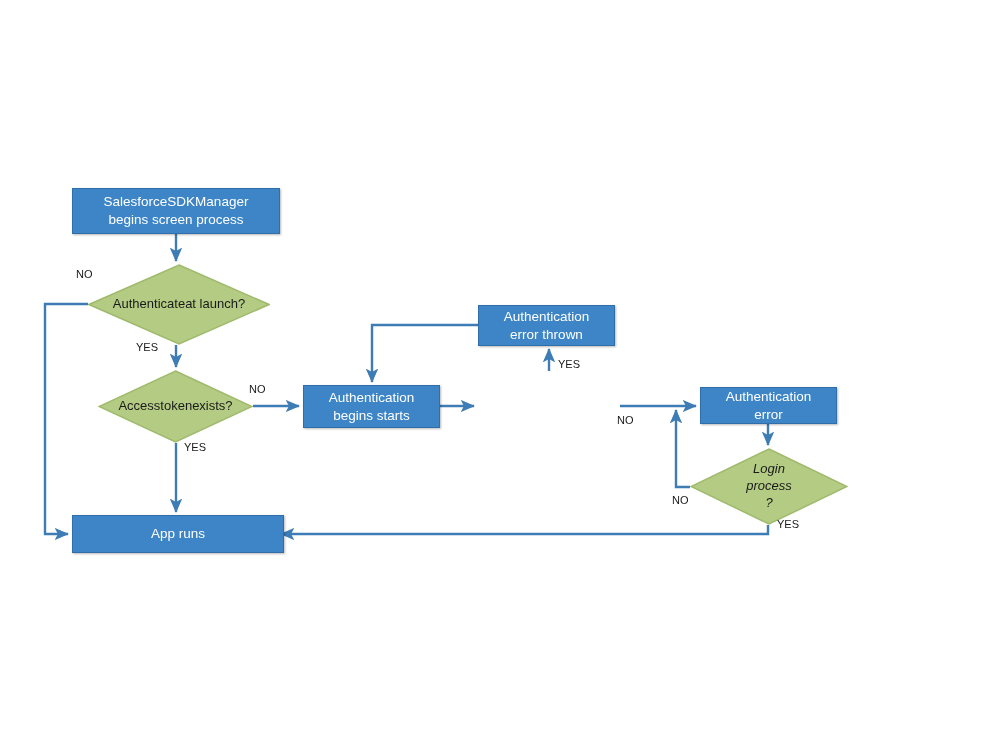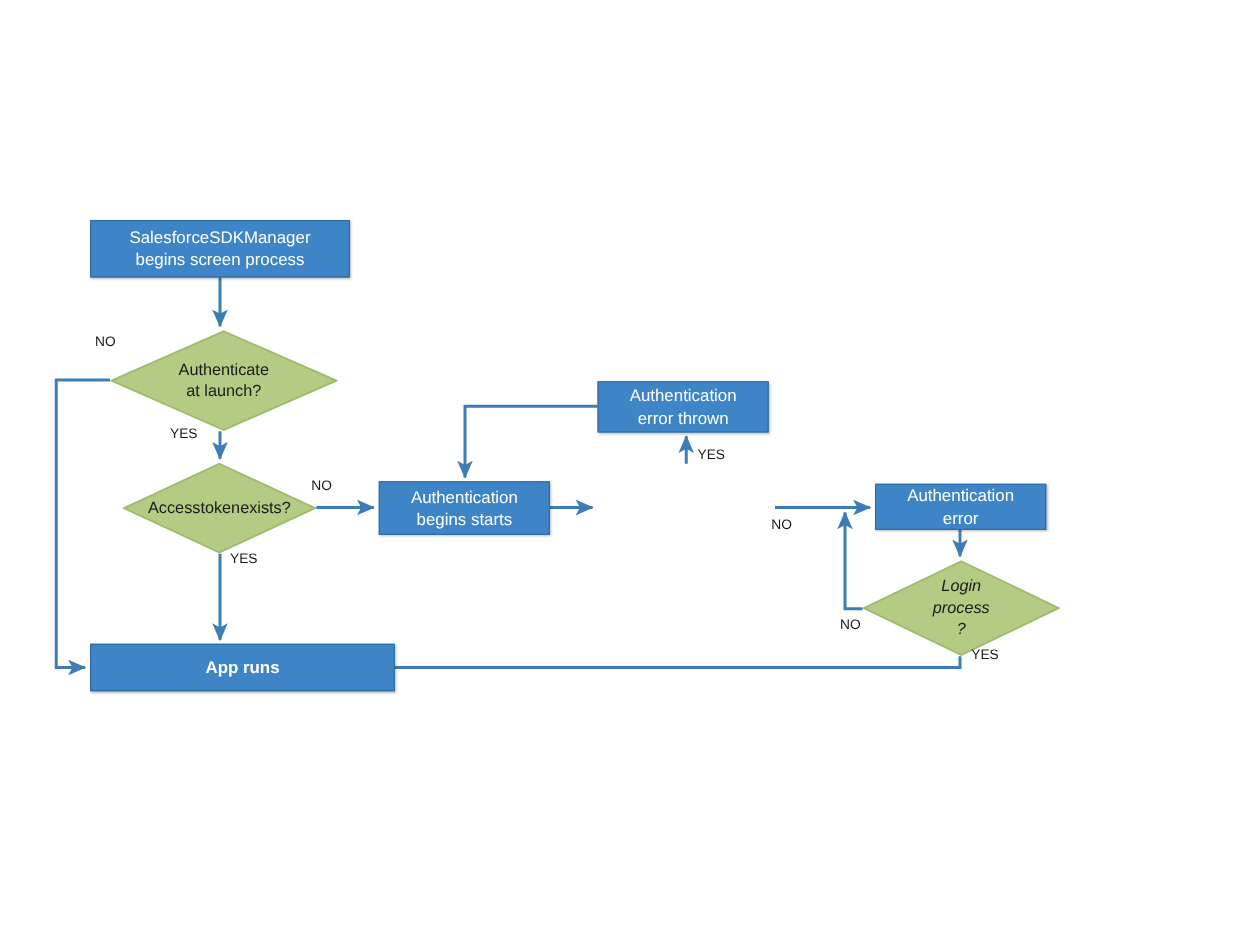--- a/index.html
+++ b/index.html
@@ -107,49 +107,49 @@
       <path d="M620,406 L696,406"></path>
 
       <path d="M768,423 L768,445"></path>
 
       <path d="M690,487 L676,487 L676,410"></path>
 
       <path d="M768,525 L768,534 L281,534"></path>
     </g>
   </svg>
 
-  <div class="node process" style="left:72px; top:176px; width:208px; height:46px; flex-direction:column;">
+  <div class="node process" style="left:72px; top:188px; width:208px; height:46px; flex-direction:column;">
     <span>SalesforceSDKManager</span>
     <span>begins screen process</span>
   </div>
 
   <div class="node process" style="left:303px; top:385px; width:137px; height:43px; flex-direction:column;">
     <span>Authentication</span>
     <span>begins starts</span>
   </div>
 
   <div class="node process" style="left:478px; top:305px; width:137px; height:41px; flex-direction:column;">
     <span>Authentication</span>
     <span>error thrown</span>
   </div>
 
   <div class="node process" style="left:700px; top:387px; width:137px; height:37px; flex-direction:column;">
     <span>Authentication</span>
     <span>error</span>
   </div>
 
-  <div class="node process" style="left:72px; top:515px; width:244px; height:38px;font-weight:bold;">
+  <div class="node process" style="left:72px; top:515px; width:212px; height:38px;">
     <span>App runs</span>
   </div>
 
   <div class="decision-wrap" style="left:88px; top:264px; width:182px; height:81px;">
     <svg class="decision-shape" viewBox="0 0 182 81" preserveAspectRatio="none">
       <polygon points="91,1 181,40.5 91,80 1,40.5" fill="#b3cb82" stroke="#9fba6d" stroke-width="1.5"></polygon>
     </svg>
-    <div class="decision-label" style="flex-direction:column;">
+    <div class="decision-label" style="flex-direction:row;">
       <span>Authenticate</span>
       <span>at launch?</span>
     </div>
   </div>
 
   <div class="decision-wrap" style="left:98px; top:370px; width:155px; height:73px;">
     <svg class="decision-shape" viewBox="0 0 155 73" preserveAspectRatio="none">
       <polygon points="77.5,1 154,36.5 77.5,72 1,36.5" fill="#b3cb82" stroke="#9fba6d" stroke-width="1.5"></polygon>
     </svg>
     <div class="decision-label" style="flex-direction:row;">

